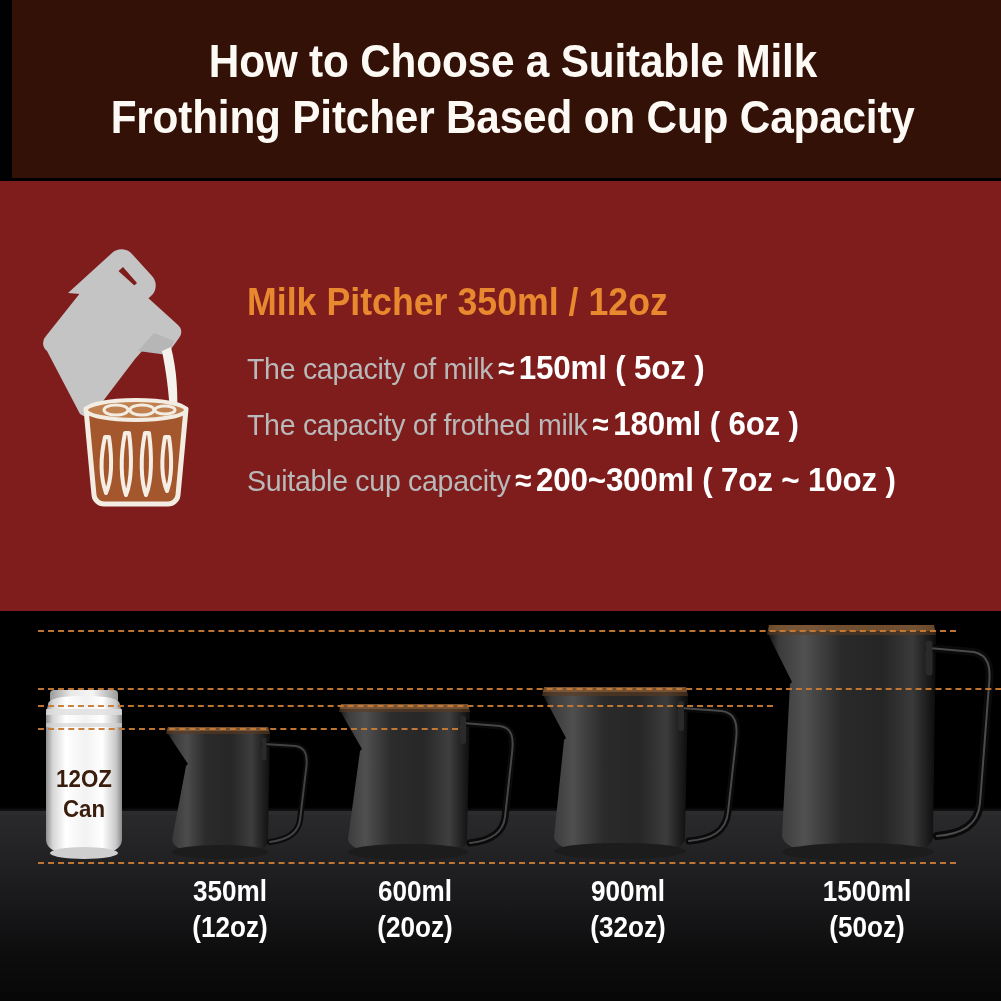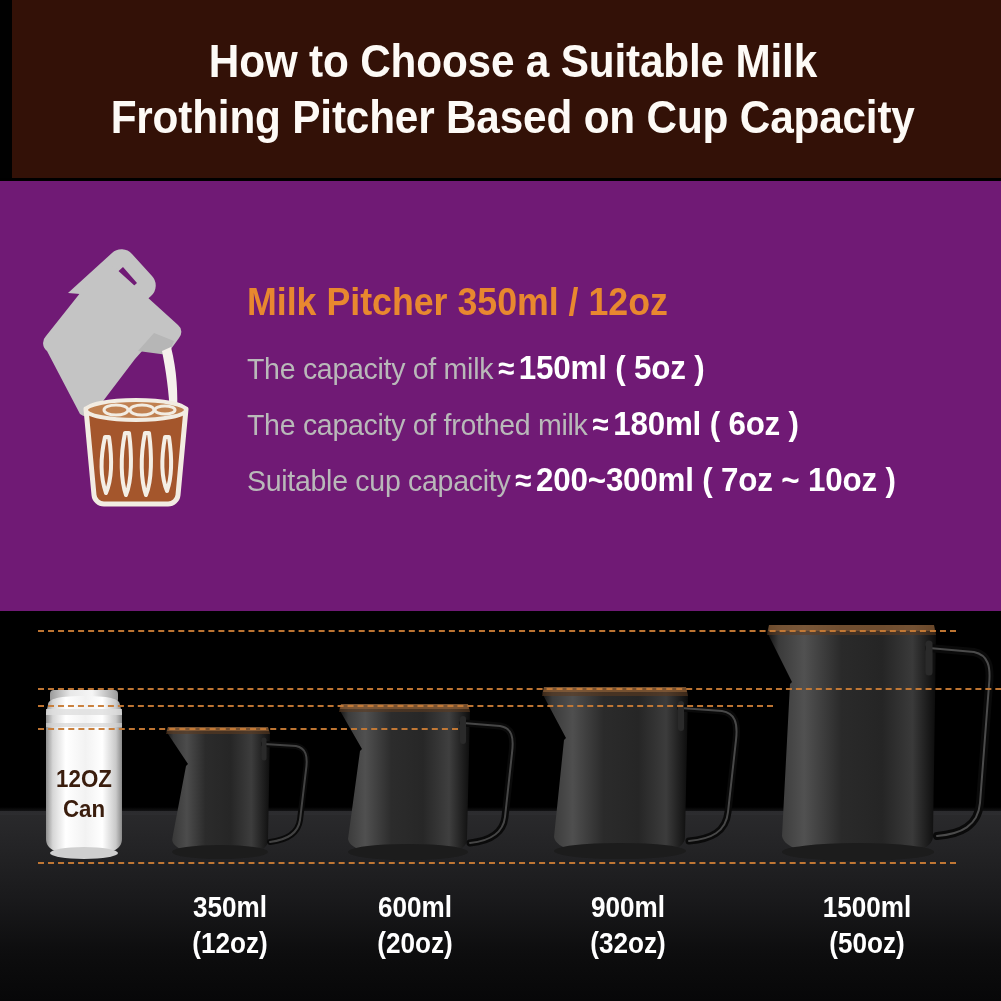--- a/index.html
+++ b/index.html
@@ -31,21 +31,21 @@
     text-align:center;
   }
   .header-rule {
     position:absolute; left:0; top:178px; width:1001px; height:3px;
     background:#000;
   }
 
   
   .info-panel {
     position:absolute; left:0; top:181px; width:1001px; height:430px;
-    background:#701a75;
+    background:#7f1d1d;
   }
 
   
   .icon-wrap { position:absolute; left:38px; top:60px; width:180px; height:270px; }
 
   .spec-block { position:absolute; left:247px; top:98px; width:740px; }
 
   .spec-title {
     color:#e8882f;
     font-size:38px; line-height:46px; font-weight:700;
@@ -80,21 +80,21 @@
   }
 
   .dline {
     position:absolute; height:0;
     border-top:2px dashed #c87b35;
     opacity:.95;
   }
 
   .vessel { position:absolute; bottom:139px; }
 
-  .labels { position:absolute; left:0; top:278px; width:1001px; height:110px; }
+  .labels { position:absolute; left:0; top:262px; width:1001px; height:110px; }
   .cap-label {
     position:absolute; text-align:center;
     color:#ffffff; font-weight:700;
     font-size:29px; line-height:36px;
     transform:scaleX(0.90); transform-origin:center top;
     white-space:nowrap;
   }
 </style>
 </head>
 <body>

